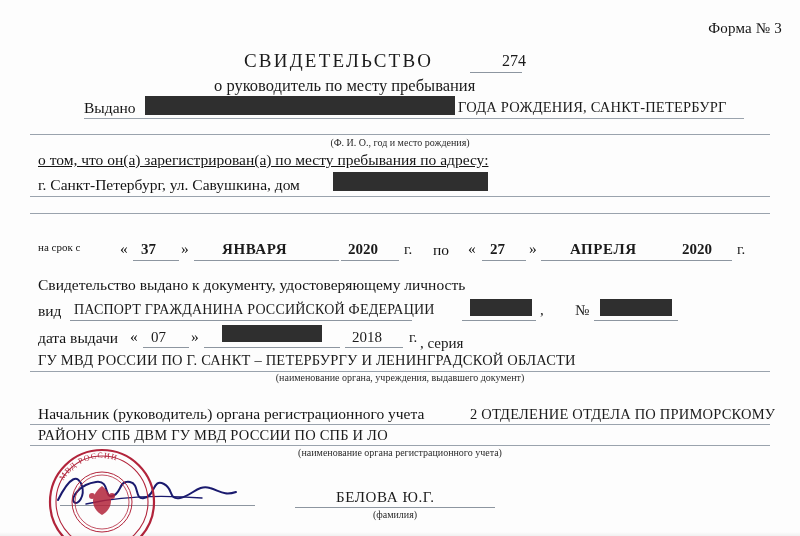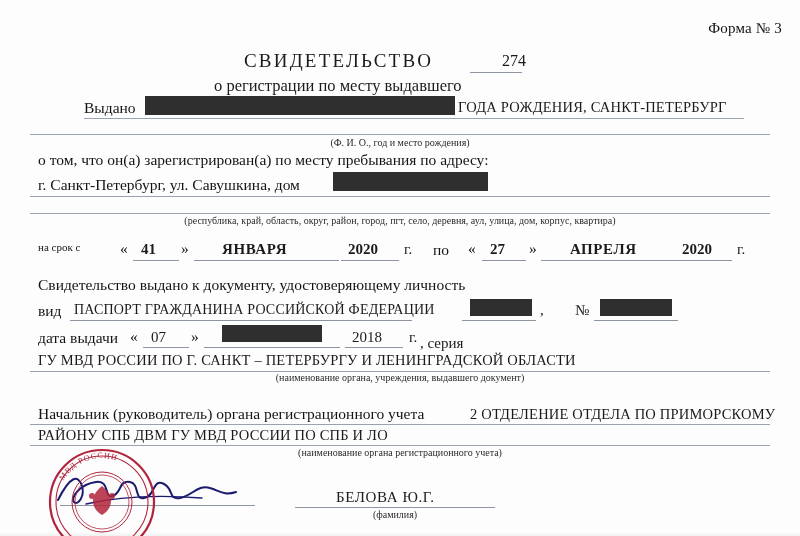--- a/index.html
+++ b/index.html
@@ -108,20 +108,21 @@
   }
   #rule-issued { left: 84px; top: 118px; width: 660px; }
   #rule-fio    { left: 30px; top: 134px; width: 740px; }
   #cap-fio     { left: 300px; top: 137px; width: 200px; }
 
   
   #about-line {
     left: 38px;
     top: 151px;
     font-size: 15.5px;
+    text-decoration: underline;
   }
   #addr-value {
     left: 38px;
     top: 176px;
     font-size: 15.5px;
   }
   #addr-redact {
     left: 333px;
     top: 172px;
     width: 155px;
@@ -222,39 +223,38 @@
 </head>
 <body>
 
 <div class="doc">
 
   <div class="abs lbl" id="form-no">Форма № 3</div>
 
   <div class="abs" id="title-main">СВИДЕТЕЛЬСТВО</div>
   <div class="abs" id="title-number">274</div>
   <div class="short-rule" id="num-underline"></div>
-  <div class="abs" id="title-sub">о регистрации по месту выдавшего</div>
+  <div class="abs" id="title-sub">о руководитель по месту пребывания</div>
 
   <div class="abs lbl" id="issued-label">Выдано</div>
   <div class="redact" id="issued-redact"></div>
   <div class="abs val" id="issued-value">ГОДА РОЖДЕНИЯ, САНКТ-ПЕТЕРБУРГ</div>
   <div class="rule" id="rule-issued"></div>
   <div class="rule" id="rule-fio"></div>
   <div class="abs tiny" id="cap-fio">(Ф. И. О., год и место рождения)</div>
 
   <div class="abs lbl" id="about-line">о том, что он(а) зарегистрирован(а) по месту пребывания по адресу:</div>
   <div class="abs lbl" id="addr-value">г. Санкт-Петербург, ул. Савушкина, дом</div>
   <div class="redact" id="addr-redact"></div>
   <div class="rule" id="rule-addr1"></div>
   <div class="rule" id="rule-addr2"></div>
-  <div class="abs tiny" id="cap-addr">(республика, край, область, округ, район, город, пгт, село, деревня, аул, улица, дом, корпус, квартира)</div>
 
   <div class="abs lbl" id="term-label">на срок с</div>
   <div class="abs lbl" id="term-q1">«</div>
-  <div class="abs" id="term-from-day">41</div>
+  <div class="abs" id="term-from-day">37</div>
   <div class="abs lbl" id="term-q2">»</div>
   <div class="abs" id="term-from-month">ЯНВАРЯ</div>
   <div class="abs" id="term-from-year">2020</div>
   <div class="abs" id="term-g1">г.</div>
   <div class="abs lbl" id="term-po">по</div>
   <div class="abs lbl" id="term-q3">«</div>
   <div class="abs" id="term-to-day">27</div>
   <div class="abs lbl" id="term-q4">»</div>
   <div class="abs" id="term-to-month">АПРЕЛЯ</div>
   <div class="abs" id="term-to-year">2020</div>

